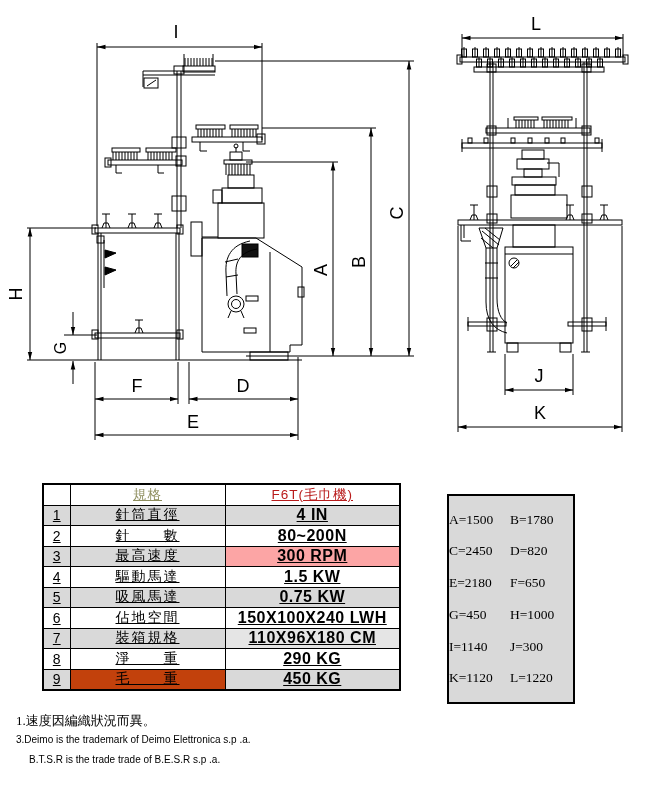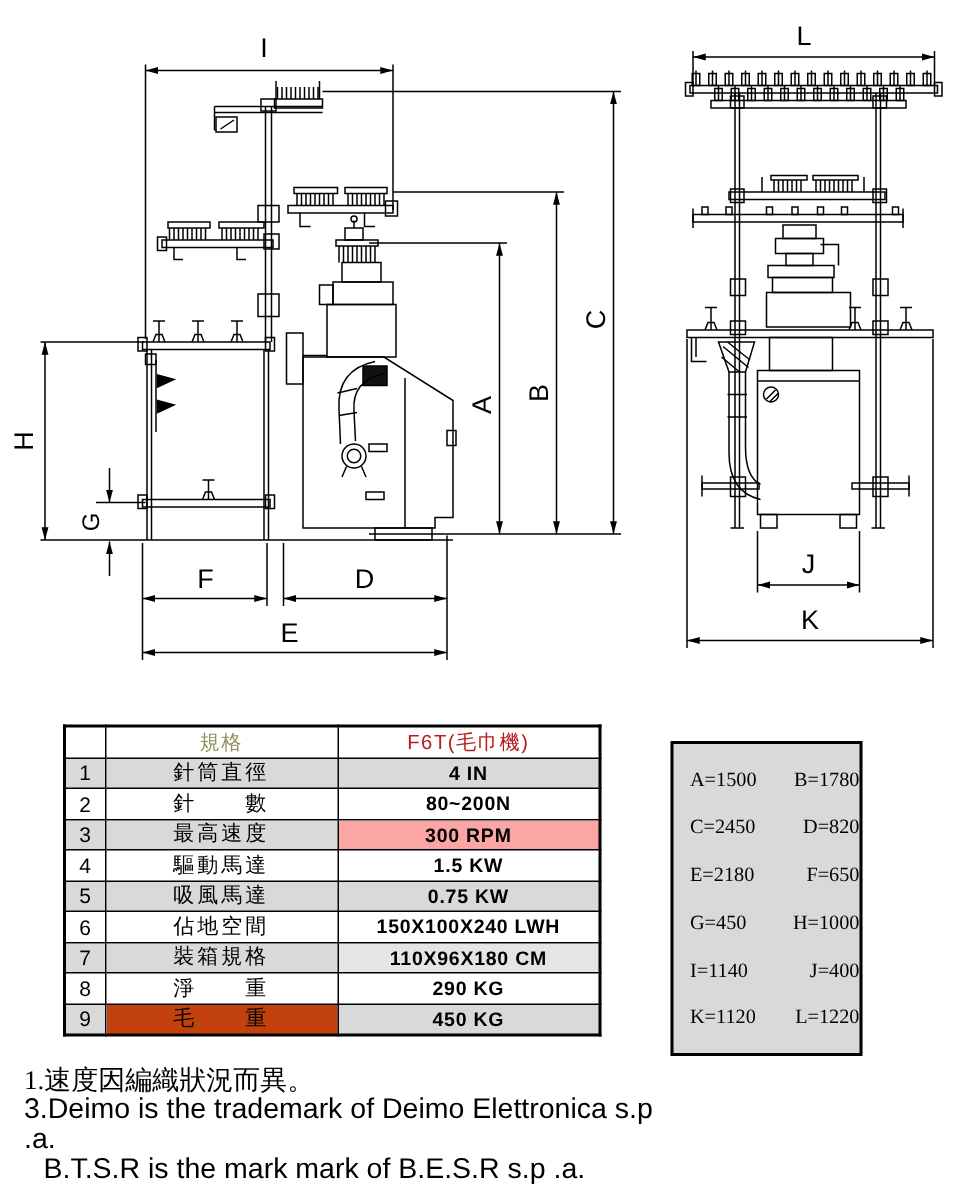--- a/index.html
+++ b/index.html
@@ -12,39 +12,39 @@
   #drawing text{stroke:none;fill:#000;font-family:"Liberation Sans",sans-serif;}
   .lab{font-size:18px;}
   .lab-s{font-size:16px;}
 
   #spec-table{
     position:absolute;left:42px;top:483px;border-collapse:collapse;
     table-layout:fixed;border:2px solid #000;background:#fff;
   }
   #spec-table th,#spec-table td{
     border:1.5px solid #000;height:19.5px;padding:0;margin:0;
-    text-align:center;vertical-align:middle;white-space:nowrap;overflow:hidden;
+    text-align:center;vertical-align:middle;white-space:nowrap;overflow:hidden;text-decoration:underline;
   }
   #spec-table th{font-weight:normal;font-size:13.5px;letter-spacing:1px;}
   #spec-table td.no{font-size:14px;}
   #spec-table td.label{font-size:14px;letter-spacing:2px;}
-  #spec-table td.value{font-size:13px;font-weight:bold;letter-spacing:0.5px;}
+  #spec-table td.value{font-size:16px;font-weight:bold;letter-spacing:0.5px;}
 
   #dim-box{
     position:absolute;left:447px;top:494px;width:128px;height:210px;
     border:2px solid #000;box-sizing:border-box;
     display:flex;flex-direction:column;justify-content:space-evenly;
     font-family:"Liberation Serif","DejaVu Serif",serif;font-size:13.5px;
   }
-  .dim-row{display:flex;padding-left:11px;justify-content:space-between;}
+  .dim-row{display:flex;}
   .dim-row span:first-child{width:61px;}
 
   #notes{position:absolute;left:16px;top:711px;width:440px;}
-  .note{font-size:18px;line-height:19px;font-family:"Liberation Serif","DejaVu Serif",serif;}
-  .note.en{font-family:"Liberation Sans",sans-serif;font-size:19px;line-height:20px;}
+  .note{font-size:13px;line-height:19px;font-family:"Liberation Serif","DejaVu Serif",serif;}
+  .note.en{font-family:"Liberation Sans",sans-serif;font-size:10px;line-height:20px;}
   .note.indent{padding-left:13px;}
 </style>
 </head>
 <body>
 
 <svg id="drawing" width="647" height="465" viewBox="0 0 647 465">
   <defs>
     <marker id="ar" markerWidth="10" markerHeight="8" refX="8.5" refY="3" orient="auto-start-reverse" markerUnits="userSpaceOnUse">
       <path d="M0,0.7 L8.5,3 L0,5.3 Z" fill="#000"></path>
     </marker>
@@ -518,25 +518,25 @@
     <div class="dim-row">
       <span>E=2180</span>
       <span>F=650</span>
     </div>
     <div class="dim-row">
       <span>G=450</span>
       <span>H=1000</span>
     </div>
     <div class="dim-row">
       <span>I=1140</span>
-      <span>J=400</span>
+      <span>J=300</span>
     </div>
     <div class="dim-row">
       <span>K=1120</span>
       <span>L=1220</span>
     </div>
   </div>
 
 <div id="notes">
     <div class="note zh">1.速度因編織狀況而異。</div>
     <div class="note en">3.Deimo is the trademark of Deimo Elettronica s.p .a.</div>
-    <div class="note en indent">B.T.S.R is the mark mark of B.E.S.R  s.p .a.</div>
+    <div class="note en indent">B.T.S.R is the trade trade of B.E.S.R  s.p .a.</div>
   </div>
 
 </body></html>

